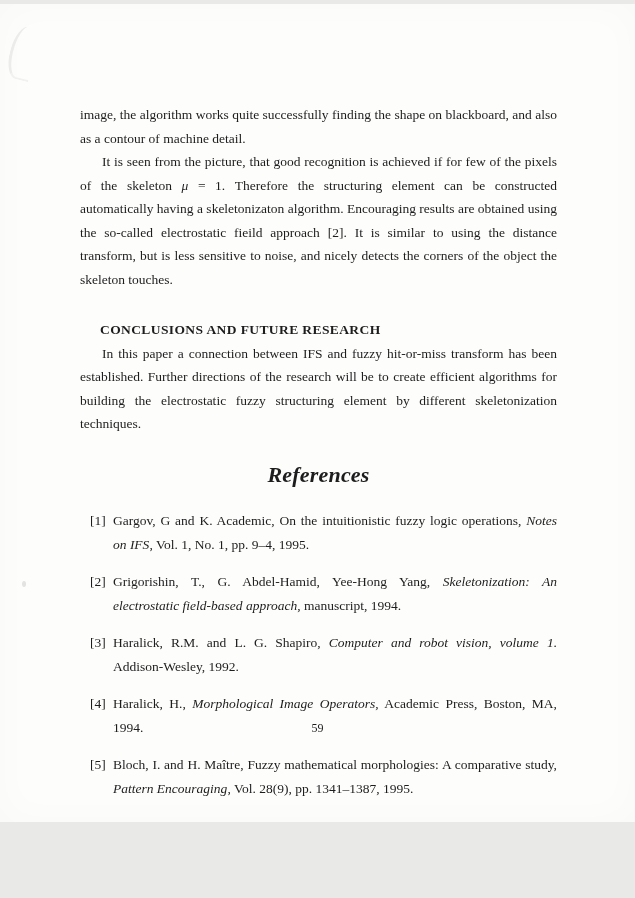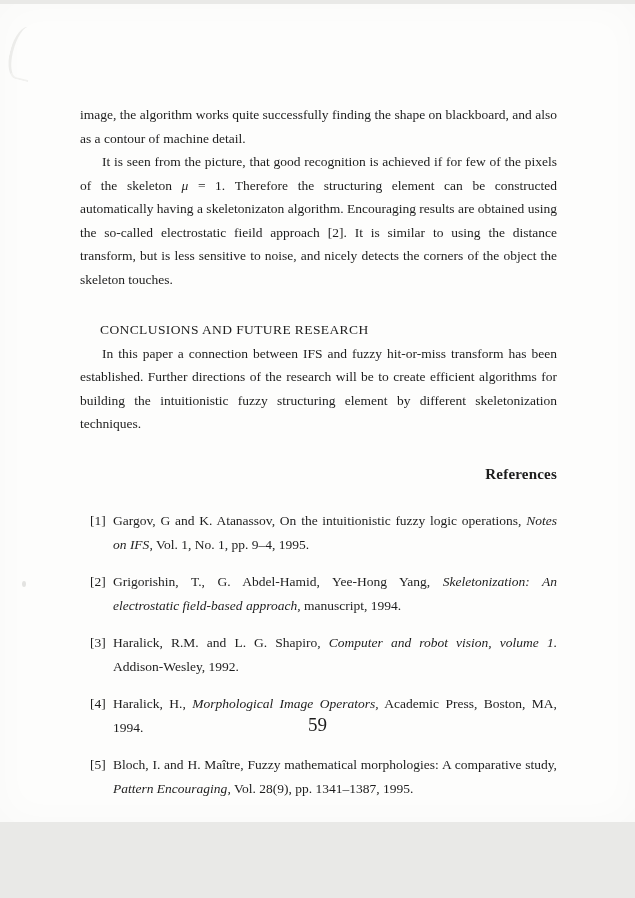--- a/index.html
+++ b/index.html
@@ -54,31 +54,32 @@
   .indent { text-indent: 22px; }
   .math-var { font-style: italic; }
   sub {
     font-size: 9px;
     font-style: italic;
     line-height: 0;
   }
   .conclusions-heading {
     margin-top: 27px;
     padding-left: 20px;
-    font-weight: normal;
+    font-weight: bold;
     letter-spacing: 0.4px;
     text-align: left;
   }
   .references-heading {
     margin-top: 27px;
     margin-bottom: 23px;
-    font-size: 15px;
+    font-size: 22px;
     font-weight: bold;
     letter-spacing: 0.2px;
-    text-align: right;
+    text-align: center;
+    font-style: italic;
   }
   .ref-list {
     padding-left: 10px;
   }
   .ref-item {
     display: flex;
     line-height: 24px;
     margin-bottom: 13px;
   }
   .ref-label {
@@ -88,49 +89,49 @@
     flex: 1;
     text-align: justify;
   }
   .ref-text i { font-style: italic; }
   .page-number {
     position: absolute;
     left: 0;
     right: 0;
     bottom: 86px;
     text-align: center;
-    font-size: 19px;
+    font-size: 12px;
   }
 </style>
 </head>
 <body>
 
 <div class="page">
 
   <div class="smudge"></div>
   <div class="speck"></div>
 
   <div class="text-block">
 
     <p>image, the algorithm works quite successfully finding the shape on blackboard, and also as a contour of machine detail.</p>
 
     <p class="indent"><span>It is seen from the picture, that good recognition is achieved if for few of the pixels of the skeleton </span><span class="math-var">μ</span><span> = 1</span><span>. Therefore the structuring element can be constructed automatically having a skeletonizaton algorithm. Encouraging results are obtained using the so-called electrostatic fieild approach [2]. It is similar to using the distance transform, but is less sensitive to noise, and nicely detects the corners of the object the skeleton touches.</span></p>
 
 
     <p class="conclusions-heading">CONCLUSIONS AND FUTURE RESEARCH</p>
 
-    <p class="indent">In this paper a connection between IFS and fuzzy hit-or-miss transform has been established. Further directions of the research will be to create efficient algorithms for building the intuitionistic fuzzy structuring element by different skeletonization techniques.</p>
+    <p class="indent">In this paper a connection between IFS and fuzzy hit-or-miss transform has been established. Further directions of the research will be to create efficient algorithms for building the electrostatic fuzzy structuring element by different skeletonization techniques.</p>
 
     <h1 class="references-heading">References</h1>
 
     <div class="ref-list">
 
       <div class="ref-item">
         <span class="ref-label">[1]</span>
-        <span class="ref-text"><span>Gargov, G  and K. Atanassov, On the intuitionistic fuzzy logic operations, </span><i>Notes on IFS</i><span>, Vol. 1, No. 1, pp. 9–4, 1995.</span></span>
+        <span class="ref-text"><span>Gargov, G  and K. Academic, On the intuitionistic fuzzy logic operations, </span><i>Notes on IFS</i><span>, Vol. 1, No. 1, pp. 9–4, 1995.</span></span>
       </div>
 
       <div class="ref-item">
         <span class="ref-label">[2]</span>
         <span class="ref-text"><span>Grigorishin, T., G. Abdel-Hamid, Yee-Hong Yang, </span><i>Skeletonization: An electrostatic field-based approach</i><span>, manuscript, 1994.</span></span>
       </div>
 
       <div class="ref-item">
         <span class="ref-label">[3]</span>
         <span class="ref-text"><span>Haralick,  R.M. and L. G. Shapiro,  </span><i>Computer and robot vision, volume 1.</i><span> Addison-Wesley, 1992.</span></span>

